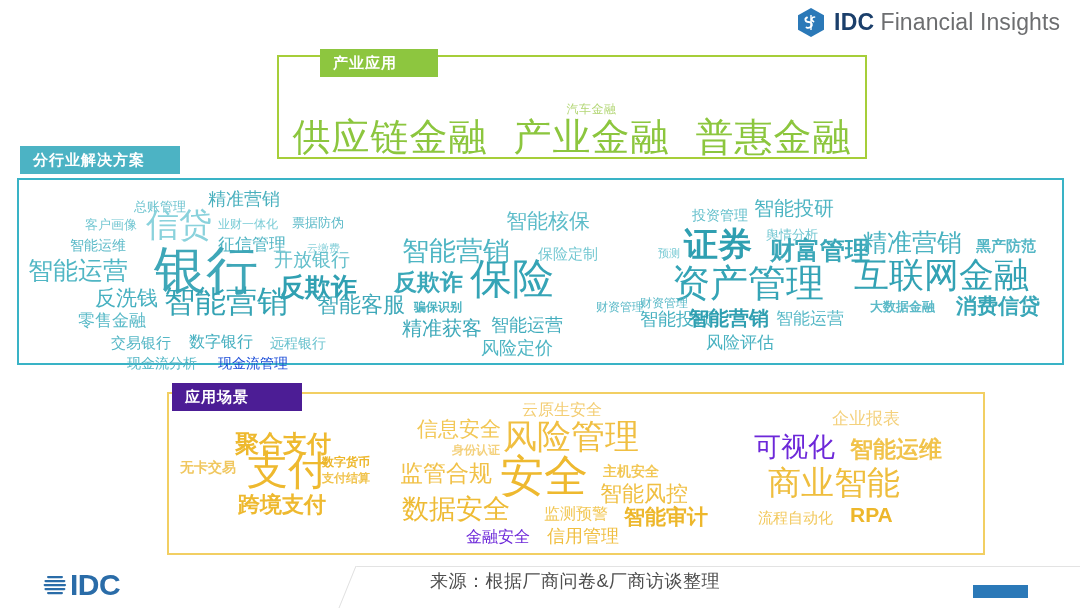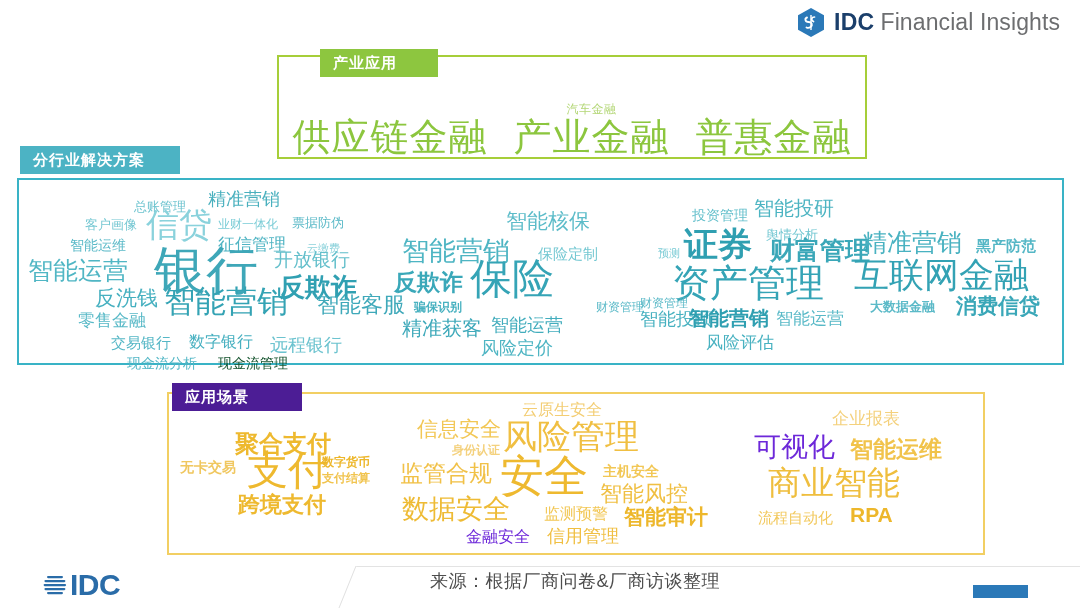--- a/index.html
+++ b/index.html
@@ -117,23 +117,23 @@
       <span class="w" style="left: 6px; top: 72px; font-size: 25px; color: rgb(80, 182, 196);">智能运营</span>
       <span class="w" style="left: 132px; top: 58px; font-size: 52px; color: rgb(62, 167, 184);">银行</span>
       <span class="w" style="left: 252px; top: 64px; font-size: 19px; color: rgb(99, 191, 203);">开放银行</span>
       <span class="w wb" style="left: 257px; top: 88px; font-size: 26px; color: rgb(48, 160, 178);">反欺诈</span>
       <span class="w" style="left: 73px; top: 101px; font-size: 21px; color: rgb(70, 176, 192);">反洗钱</span>
       <span class="w" style="left: 142px; top: 100px; font-size: 31px; color: rgb(52, 163, 180);">智能营销</span>
       <span class="w" style="left: 295px; top: 108px; font-size: 22px; color: rgb(63, 169, 186);">智能客服</span>
       <span class="w" style="left: 56px; top: 126px; font-size: 17px; color: rgb(88, 185, 199);">零售金融</span>
       <span class="w" style="left: 89px; top: 149px; font-size: 15px; color: rgb(85, 183, 198);">交易银行</span>
       <span class="w" style="left: 167px; top: 148px; font-size: 16px; color: rgb(70, 176, 192);">数字银行</span>
-      <span class="w" style="left: 248px; top: 150px; font-size: 18px; color: rgb(108, 195, 207);">远程银行</span>
+      <span class="w" style="left: 248px; top: 150px; font-size: 14px; color: rgb(108, 195, 207);">远程银行</span>
       <span class="w" style="left: 105px; top: 170px; font-size: 14px; color: rgb(81, 182, 197);">现金流分析</span>
-      <span class="w" style="left: 196px; top: 170px; font-size: 14px; color: #14532d;">现金流管理</span>
+      <span class="w" style="left: 196px; top: 170px; font-size: 14px; color: #1d4ed8;">现金流管理</span>
     </div>
   <div class="cloud" id="cloud-insurance" style="left:378px;top:196px;width:260px;height:180px;">
       <span class="w" style="left: 128px; top: 14px; font-size: 21px; color: rgb(92, 188, 201);">智能核保</span>
       <span class="w" style="left: 24px; top: 42px; font-size: 27px; color: rgb(78, 181, 195);">智能营销</span>
       <span class="w" style="left: 160px; top: 50px; font-size: 15px; color: rgb(116, 200, 210);">保险定制</span>
       <span class="w wb" style="left: 16px; top: 75px; font-size: 23px; color: rgb(58, 168, 185);">反欺诈</span>
       <span class="w" style="left: 92px; top: 62px; font-size: 42px; color: rgb(53, 164, 182);">保险</span>
       <span class="w wb" style="left: 36px; top: 105px; font-size: 12px; color: rgb(71, 177, 192);">骗保识别</span>
       <span class="w" style="left: 218px; top: 105px; font-size: 12px; color: rgb(92, 186, 200);">财资管理</span>
       <span class="w" style="left: 113px; top: 120px; font-size: 18px; color: rgb(67, 173, 189);">智能运营</span>

